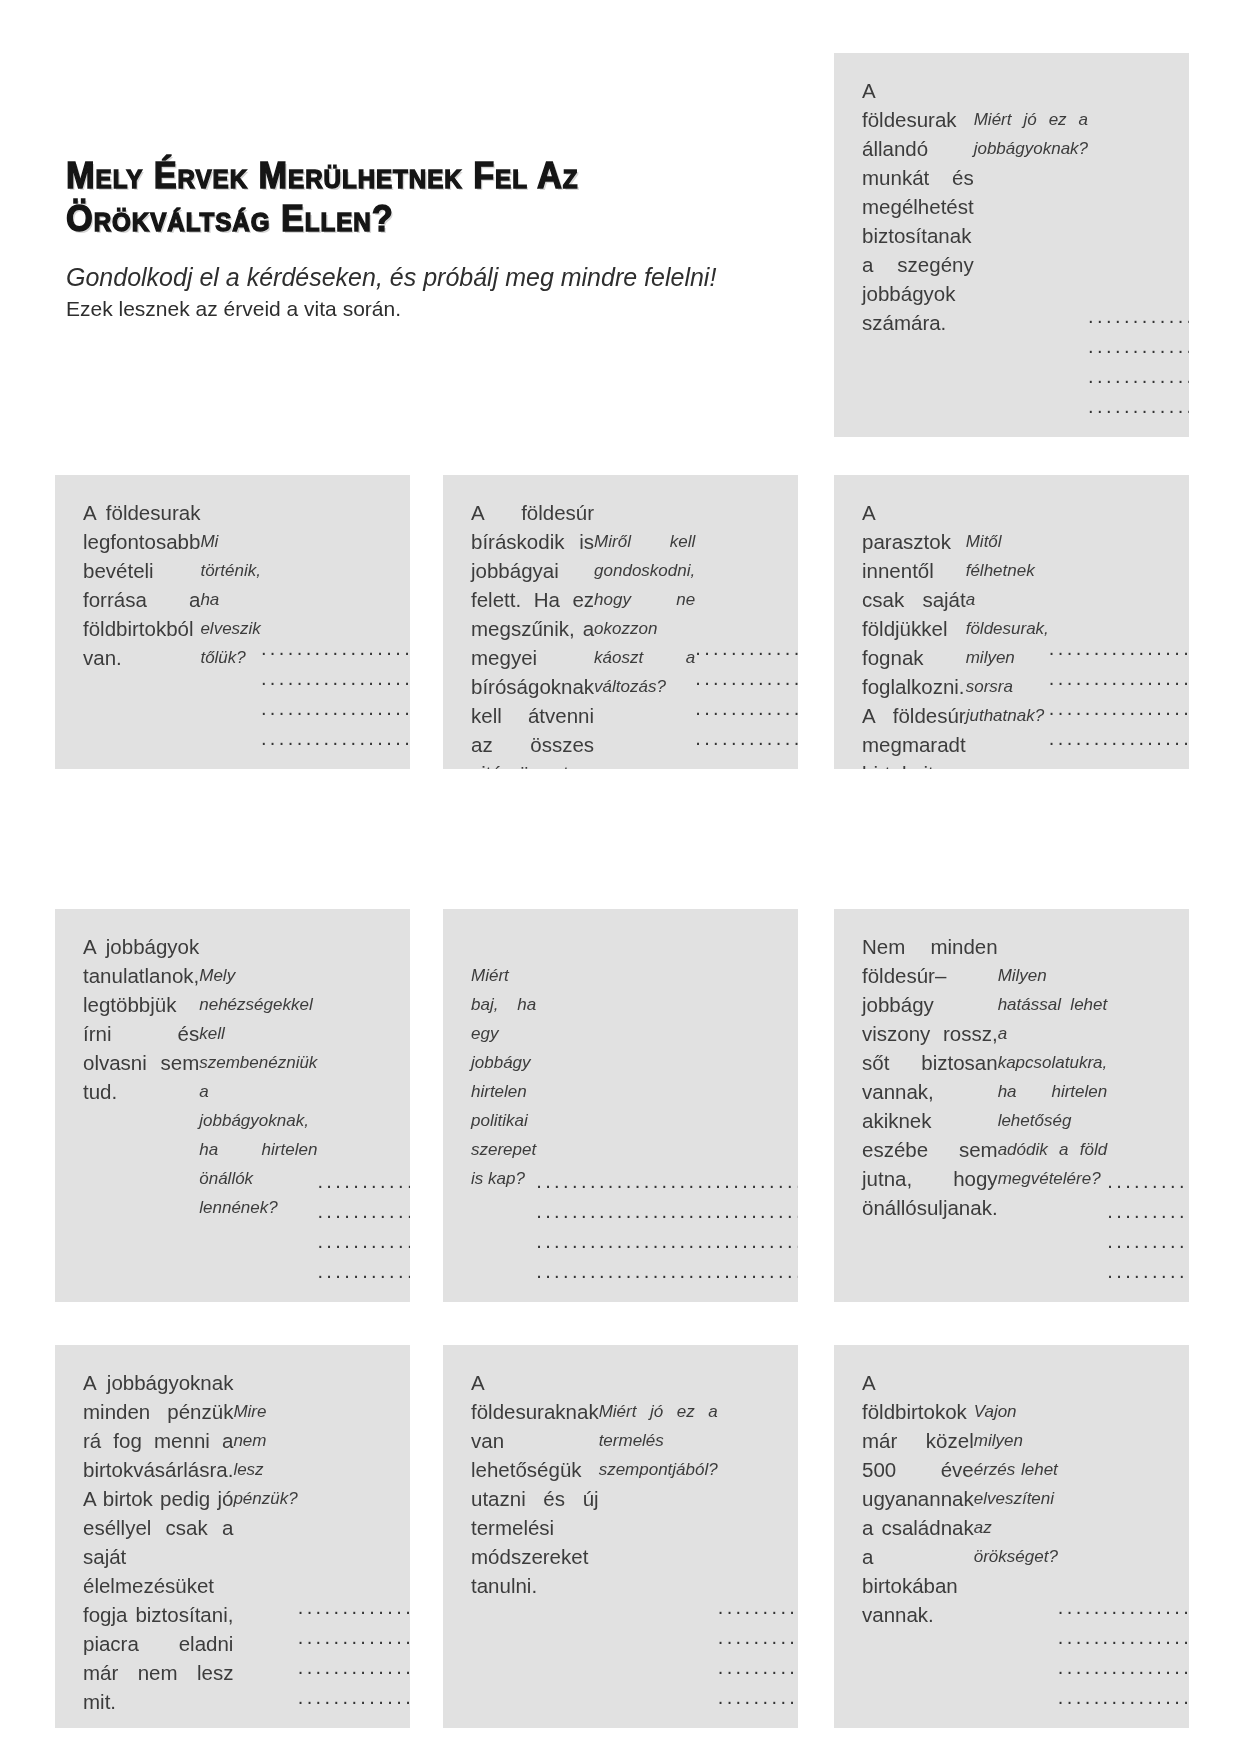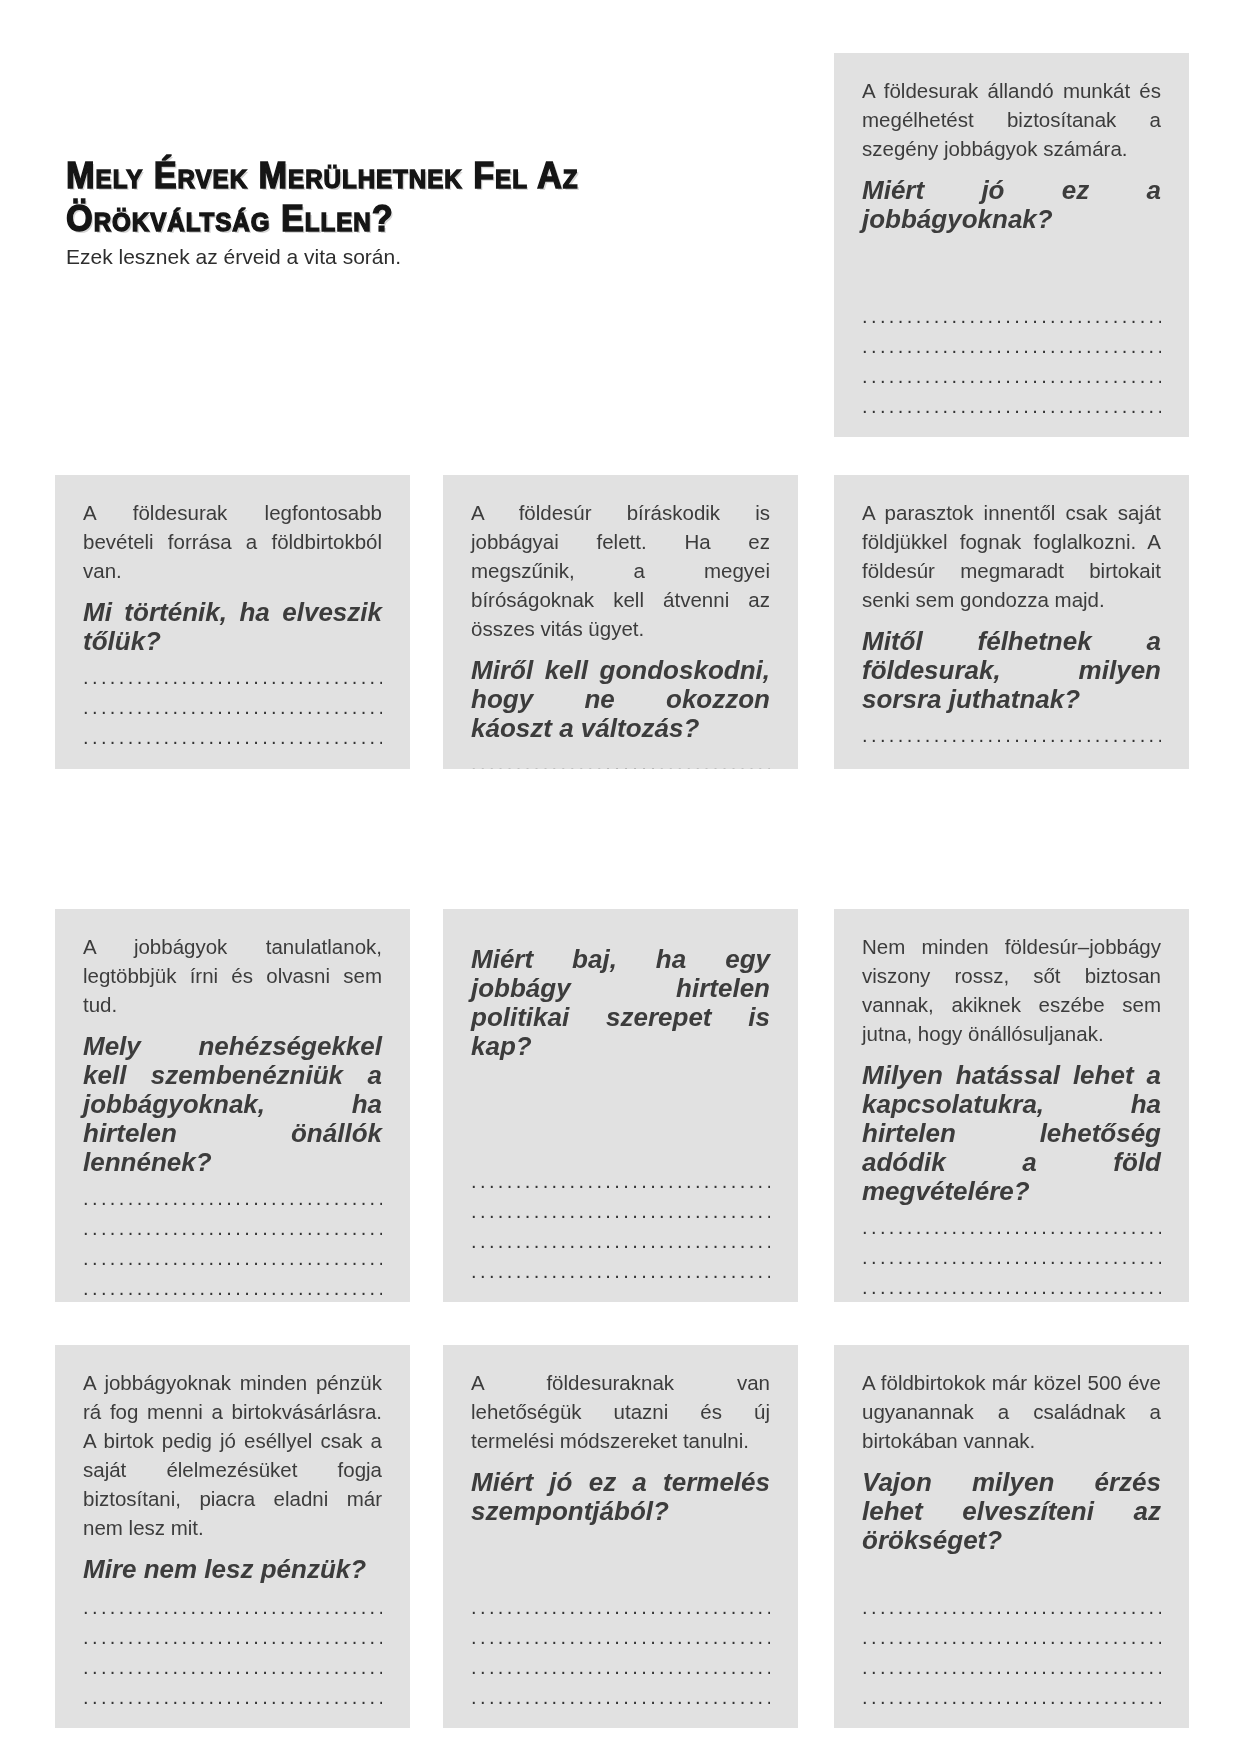--- a/index.html
+++ b/index.html
@@ -42,42 +42,40 @@
     white-space:nowrap;
   }
   
   .box{
     position:absolute;
     width:355px;
     box-sizing:border-box;
     padding:23px 28px 16px 28px;
     background:var(--box-bg,#e1e1e1);
     display:flex;
-    flex-direction:column;
     overflow:hidden;
     color:var(--text-color,#3c3c3c);
   }
   .c1{left:55px;} .c2{left:443px;} .c3{left:834px;}
   .r1{top:53px;height:384px;}
   .r2{top:475px;height:294px;}
   .r3{top:909px;height:393px;}
   .r4{top:1345px;height:383px;}
   .statement{
     margin:0;
     font-size:20.5px;
     line-height:29px;
     text-align:justify;
   }
   .question{
-    margin:13px 0 0 0;
-    font-size:26px;
+    margin:29px 0 0 0;
+    font-size:17px;
     line-height:29px;
     font-style:italic;
     text-align:justify;
-    font-weight:bold;
   }
   .dots{margin-top:auto;padding-top:6px;}
   .dotline{
     font-size:20px;
     line-height:30px;
     letter-spacing:3.4px;
     white-space:nowrap;
     overflow:hidden;
     color:#343434;
   }
@@ -85,20 +83,21 @@
 </head>
 <body>
 
 <div class="page" style="--box-bg: #e1e1e1; --text-color: #3c3c3c; --title-color: #151515;">
 
   <header class="head">
     <h1 class="title">
       <span class="tline">Mely Érvek Merülhetnek Fel Az</span>
       <span class="tline">Örökváltság Ellen?</span>
     </h1>
+    <p class="subtitle">Gondolkodj el a kérdéseken, és próbálj meg mindre felelni!</p>
     <p class="note">Ezek lesznek az érveid a vita során.</p>
   </header>
 
   <section class="box r1 c3">
     <p class="statement">A földesurak állandó munkát és megélhetést biztosítanak a szegény jobbágyok számára.</p>
     <p class="question">Miért jó ez a jobbágyoknak?</p>
     <div class="dots">
       <div class="dotline">................................................................................</div>
       <div class="dotline">................................................................................</div>
       <div class="dotline">................................................................................</div>

